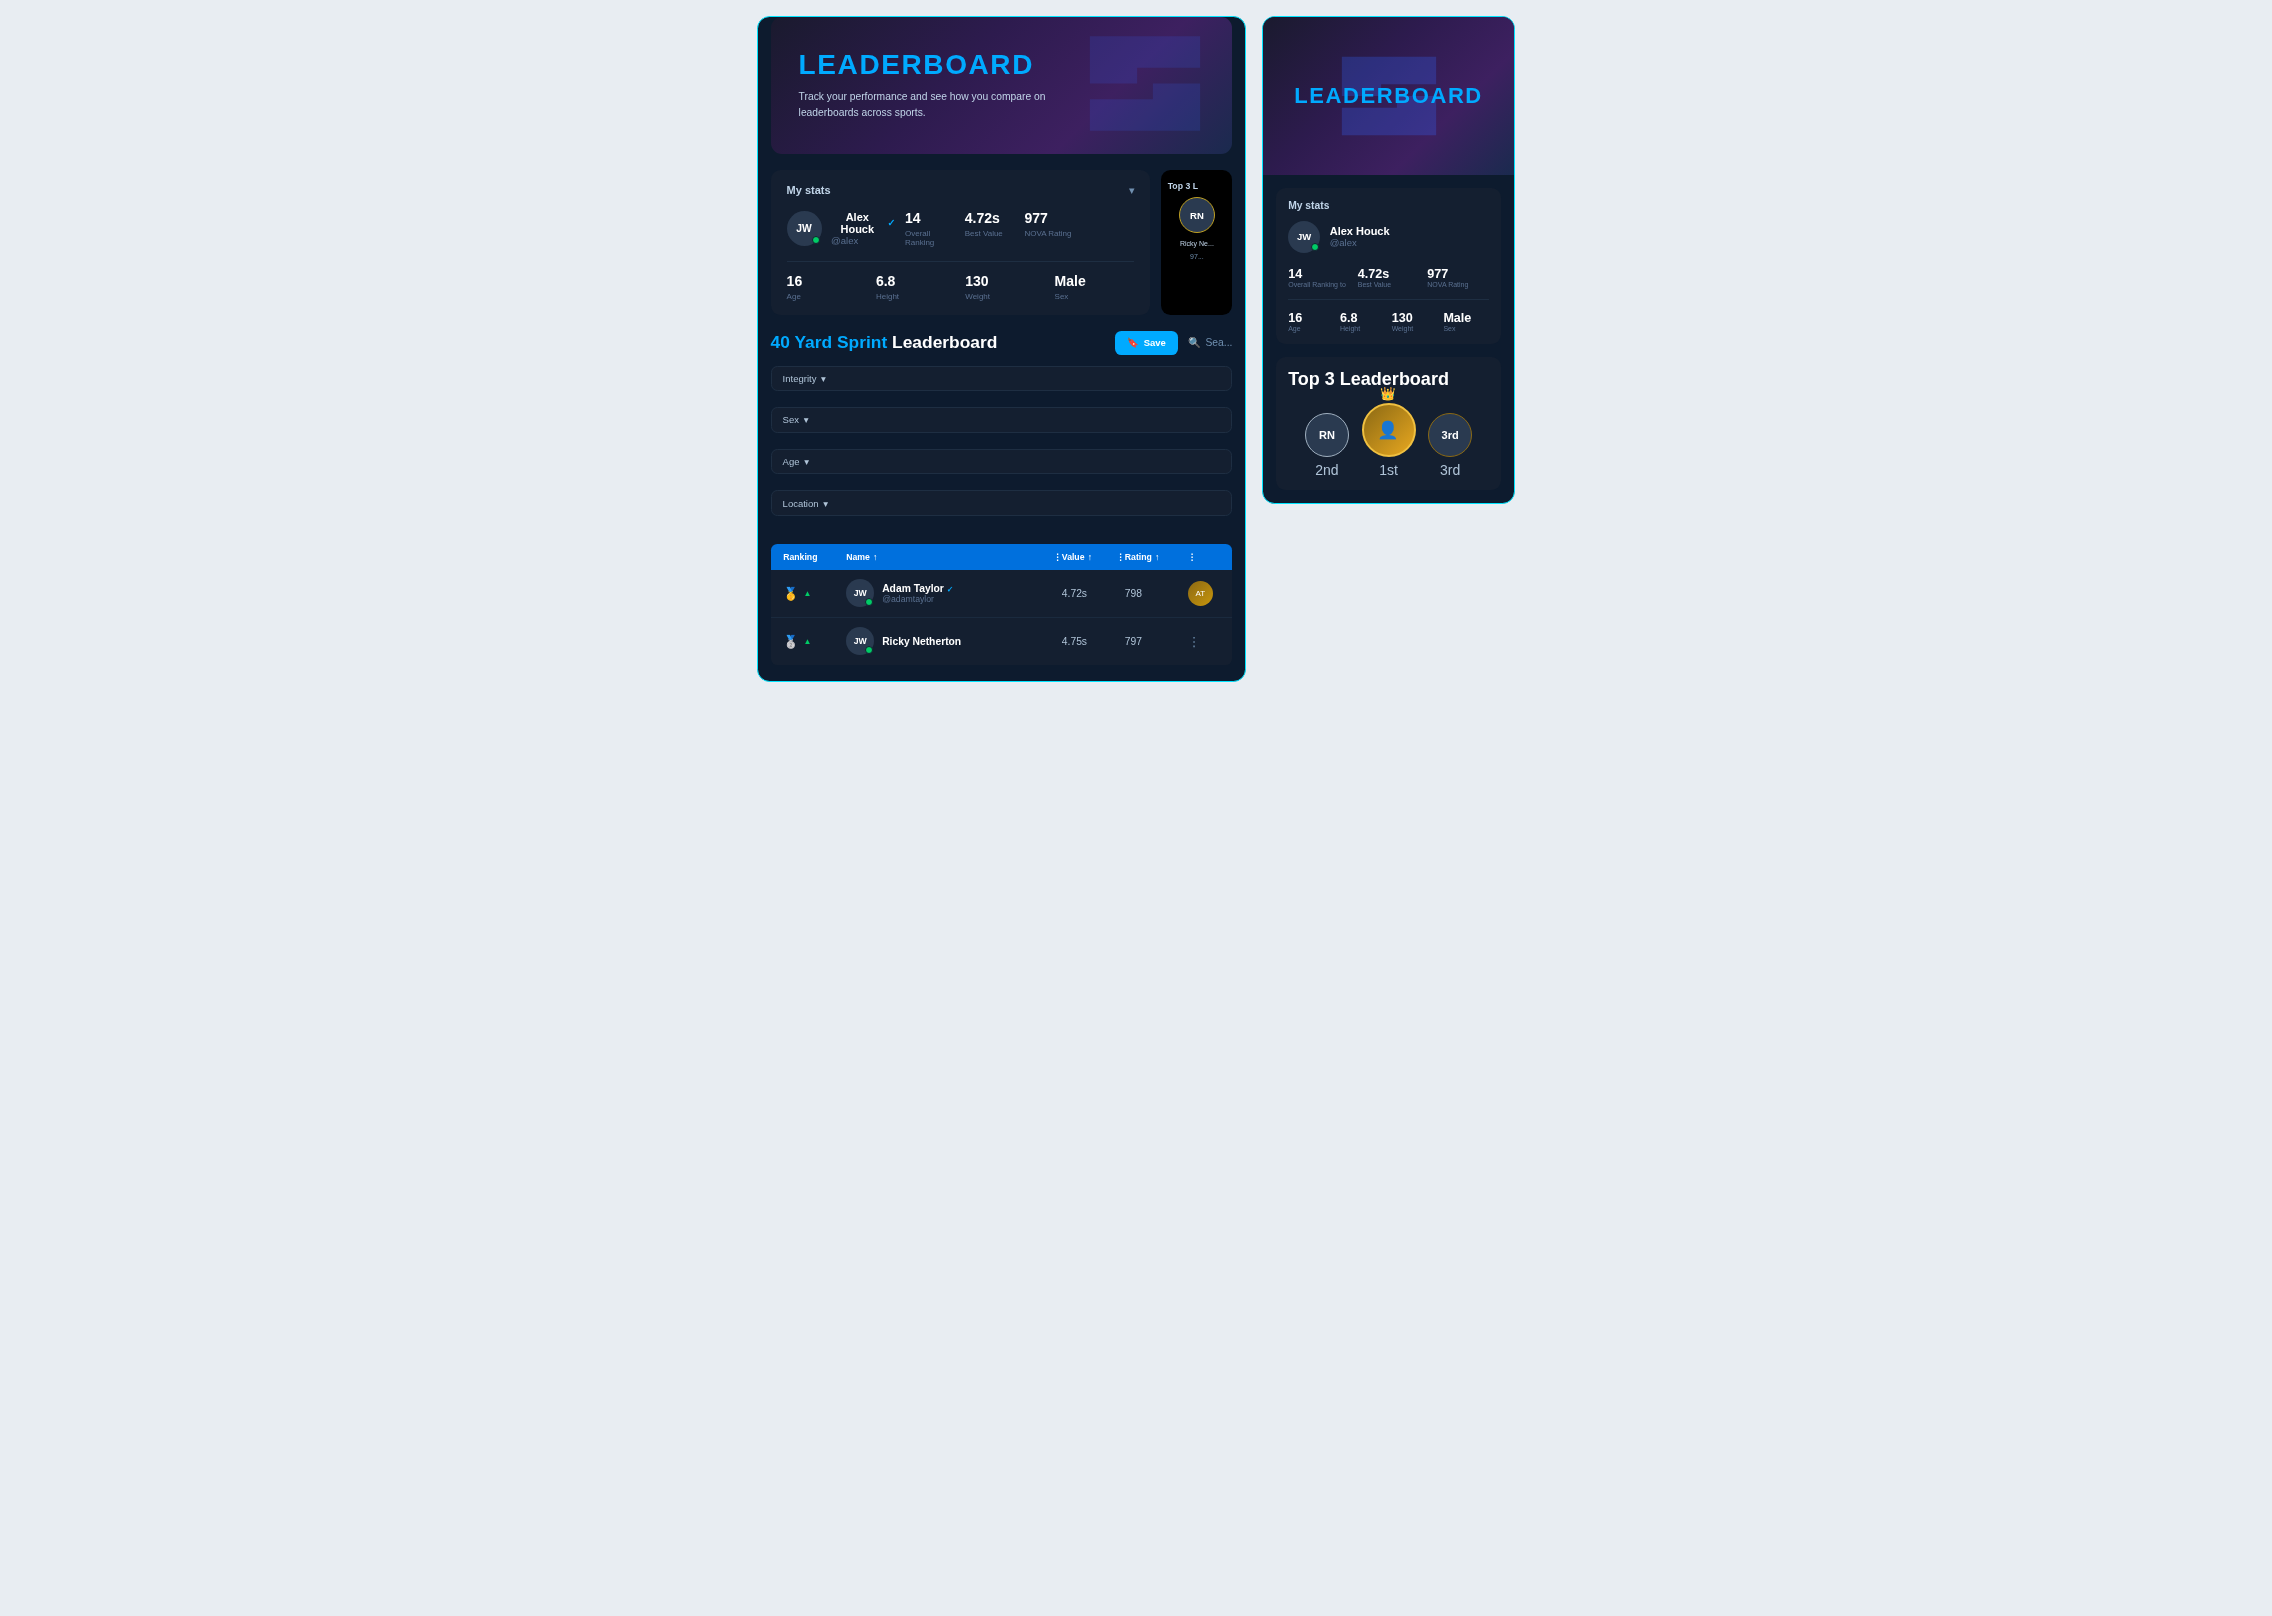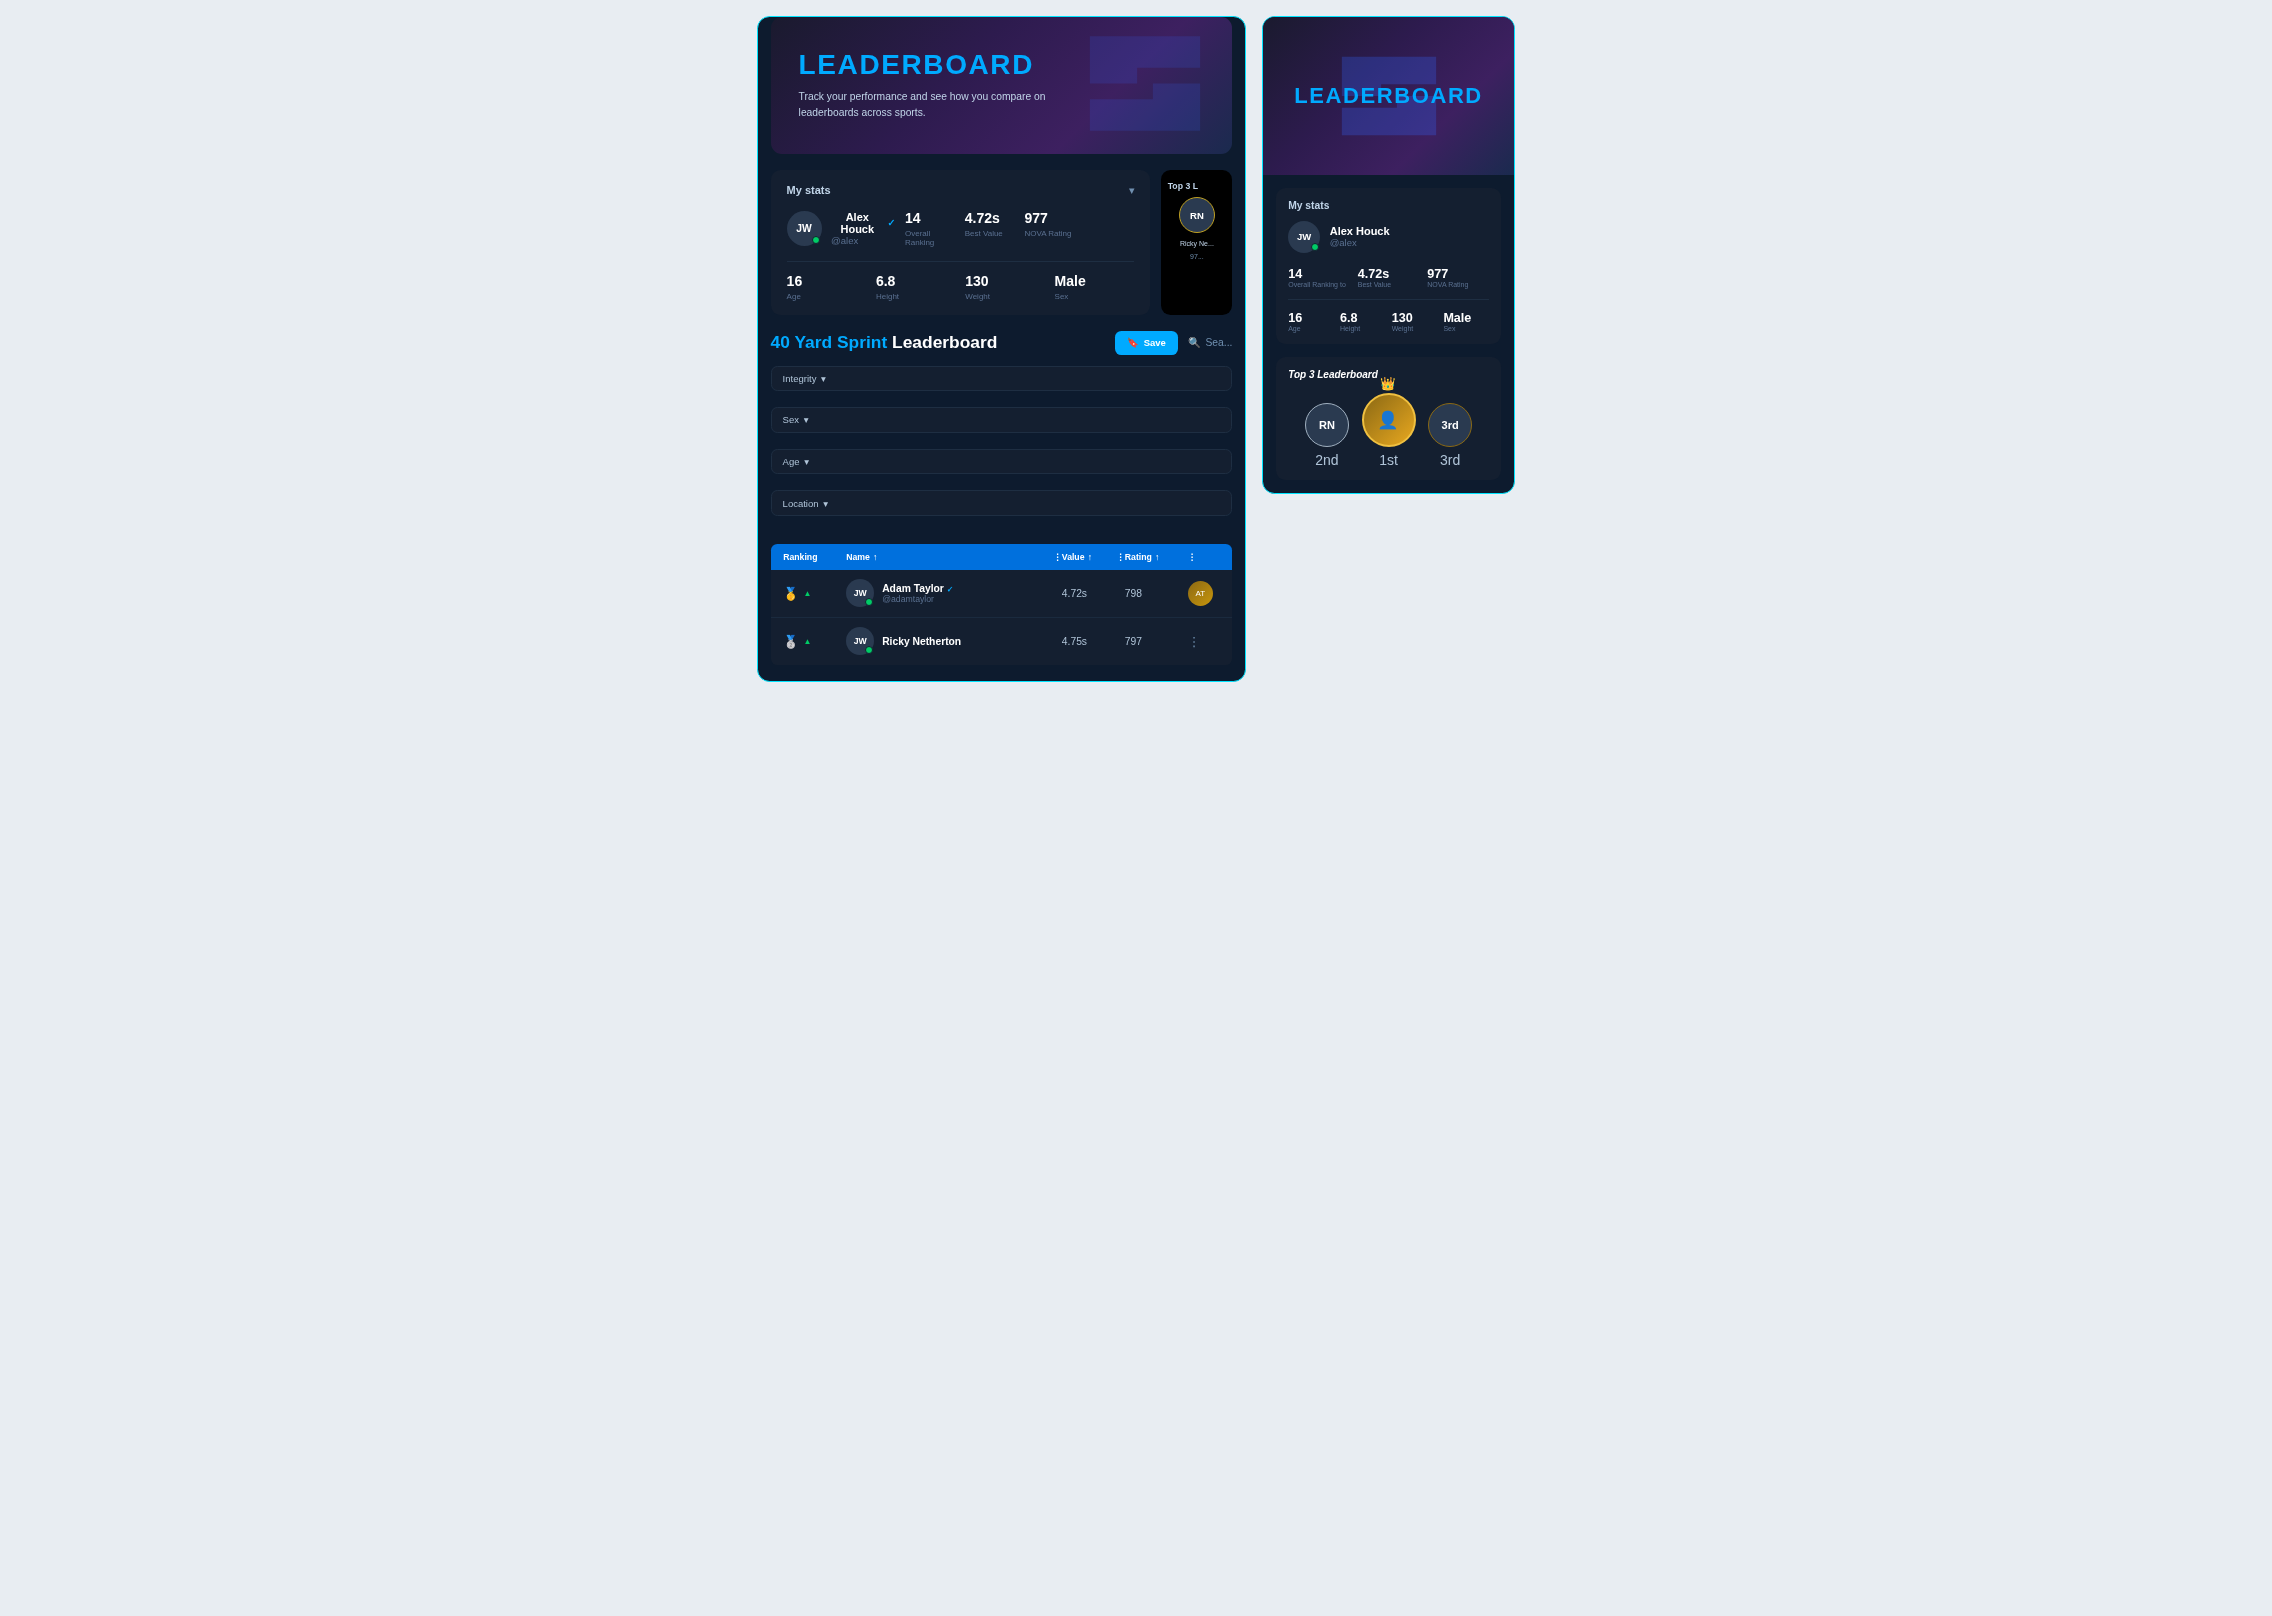--- a/index.html
+++ b/index.html
@@ -364,24 +364,23 @@
     }
 
     
     .top3-section {
       background: #141f30;
       border-radius: 9.5px;
       padding: 12.6px;
     }
     .top3-section-title {
       color: white;
-      font-size: 10px;
+      font-size: 18px;
       font-weight: 700;
       margin-bottom: 12.6px;
-      font-style: italic;
     }
     .top3-avatars {
       display: flex;
       justify-content: center;
       align-items: flex-end;
       gap: 12.6px;
     }
     .top3-item {
       display: flex;
       flex-direction: column;

